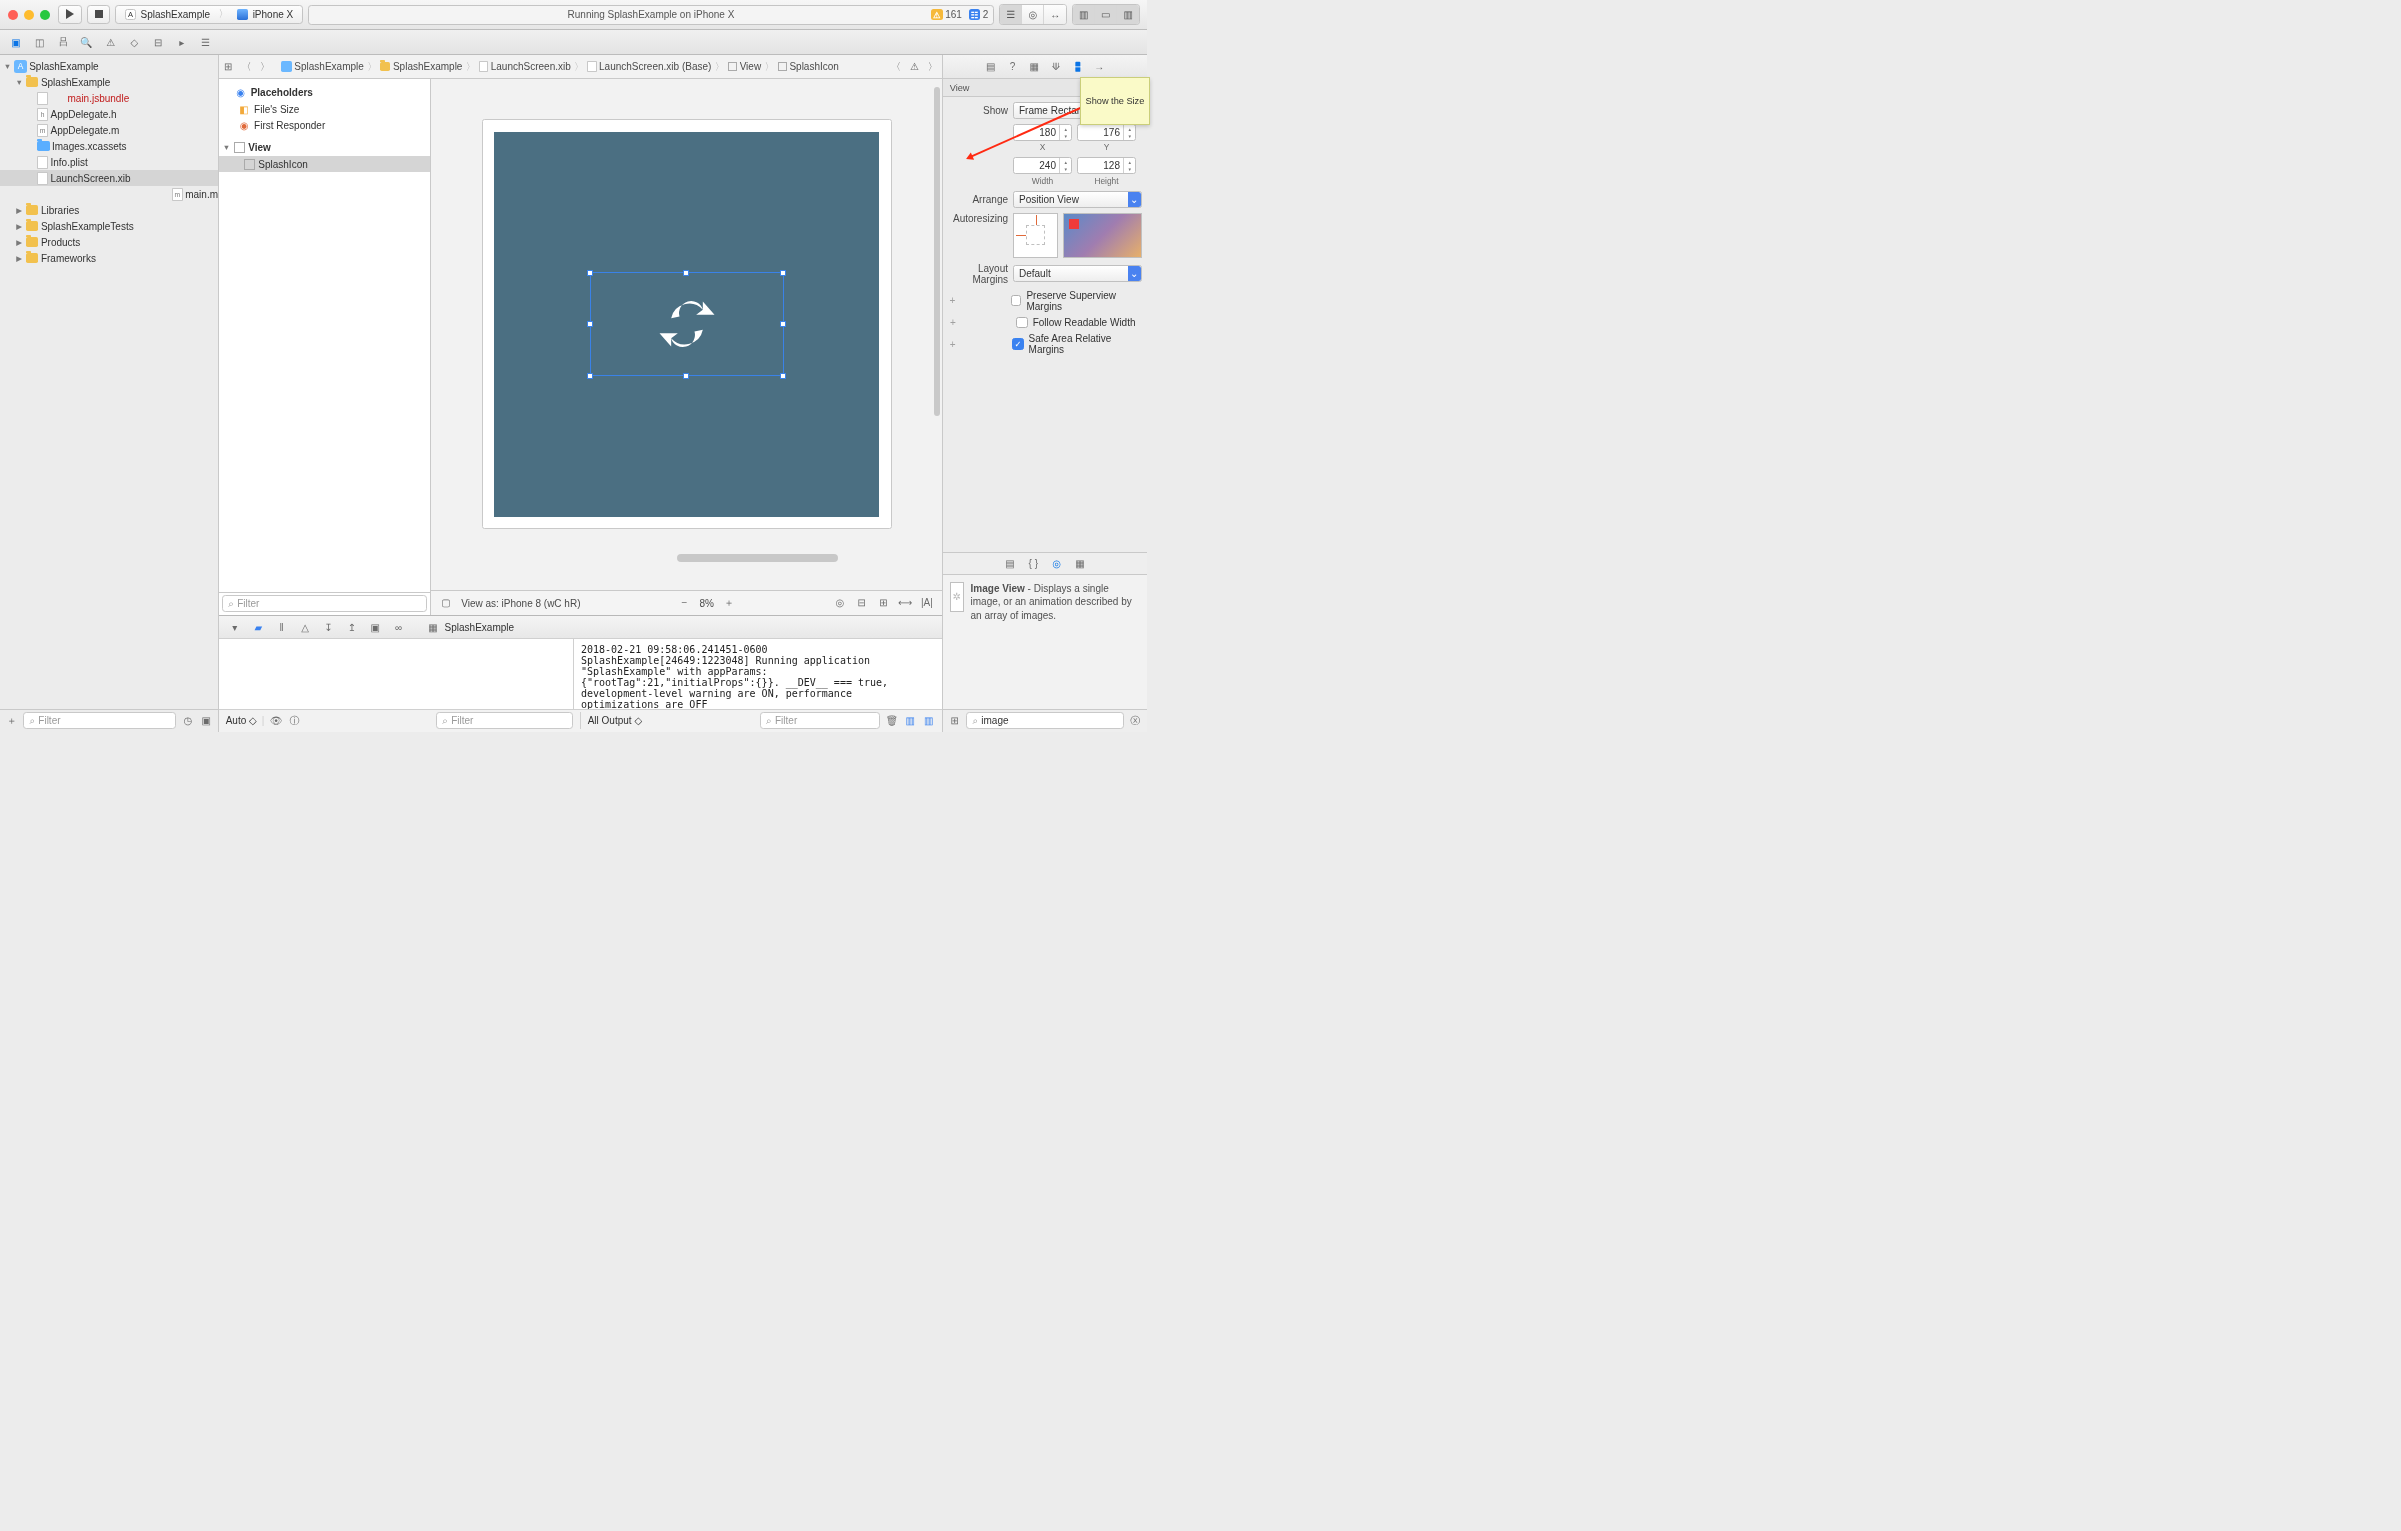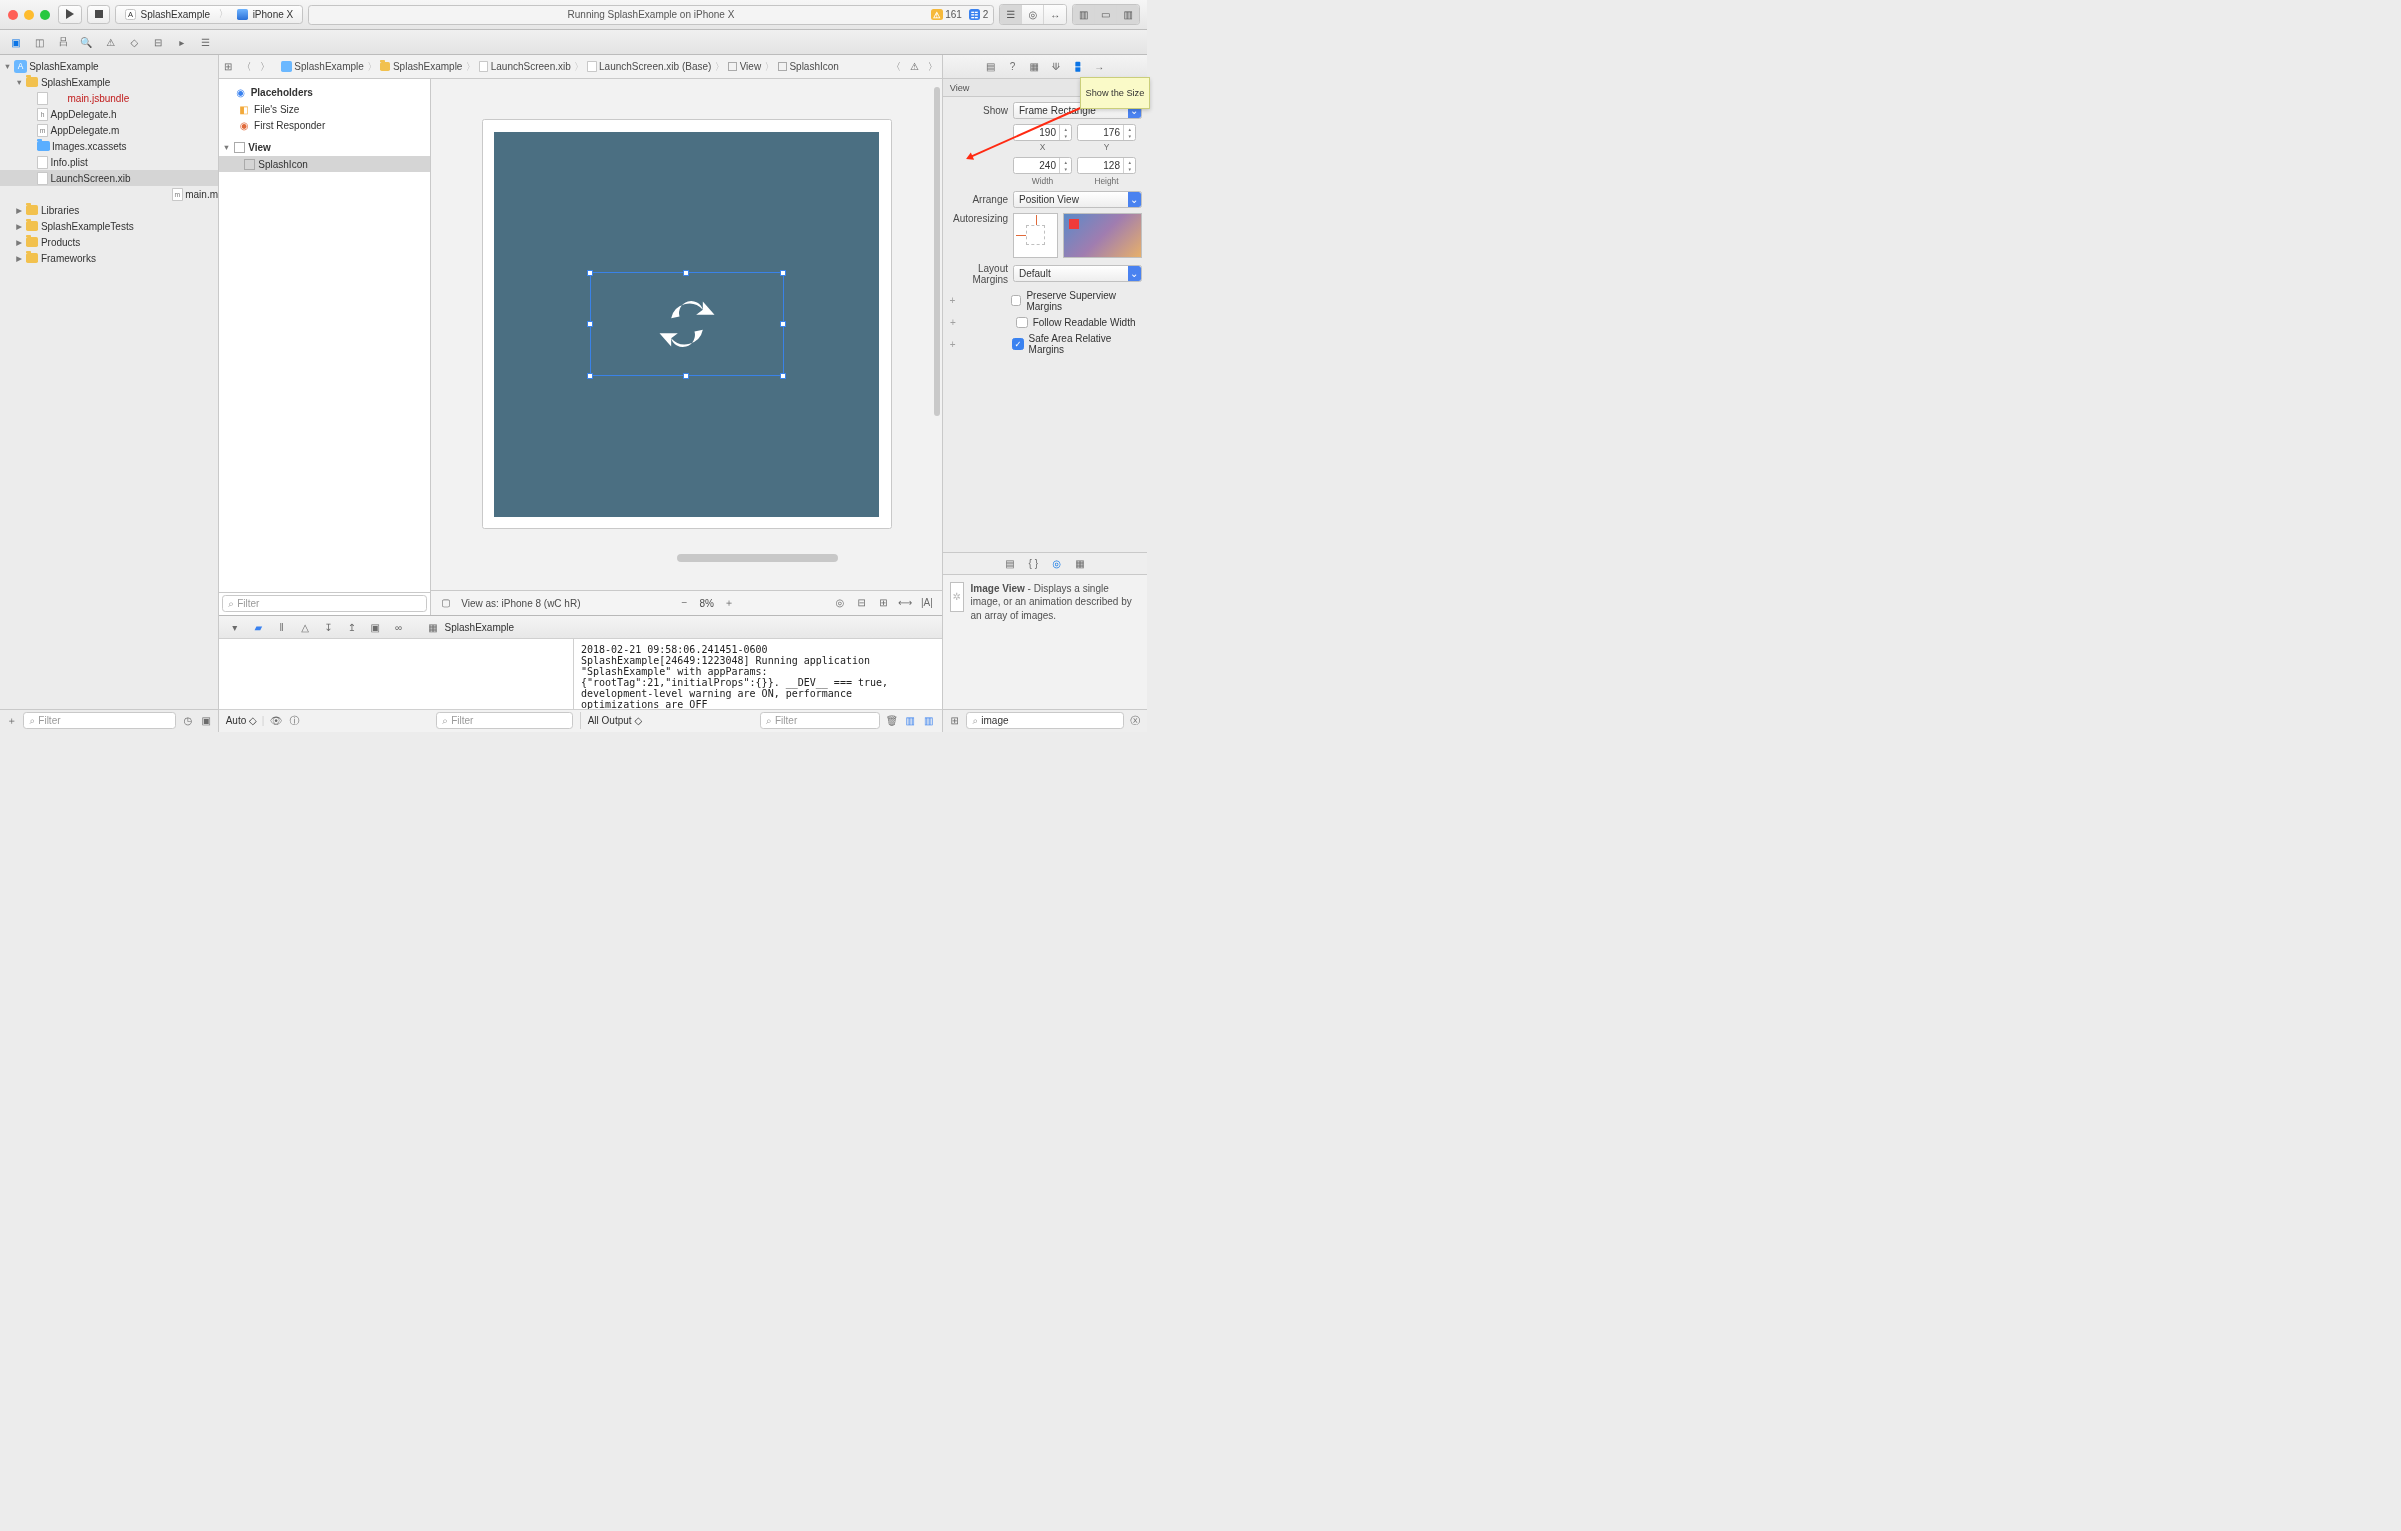--- a/index.html
+++ b/index.html
@@ -117,21 +117,21 @@
 .cb.on{background:#3a82f0;border-color:#3a82f0;}
 .plus{width:10px;color:#a0a0a0;text-align:center;}
 
 .lib { height:180px; border-top:0.8px solid #c9c9c9; display:flex; flex-direction:column; }
 .lib-tabs{height:22px;display:flex;align-items:center;justify-content:center;gap:3.3px;border-bottom:0.8px solid #c9c9c9;background:#eee;}
 .lib-body{flex:1;padding:6.7px;display:flex;gap:6.7px;align-items:flex-start;background:#f2f2f2;}
 .lib-ic{width:30px;height:30px;border:0.8px solid #c0c0c0;background:#fff;display:flex;align-items:center;justify-content:center;color:#bbb;}
 .lib-desc{font-size:9.2px;color:#505050;line-height:1.35;}
 .lib-foot{height:23.4px;border-top:0.8px solid #c9c9c9;background:#eee;display:flex;align-items:center;gap:5px;padding:0 5px;}
 
-.tooltip { position:absolute; right:-3.3px; top:22px; background:#fafac8; border:0.8px solid #cace7a; padding:10px 5px; font-size:9.2px; box-shadow:0 1.7px 4.2px rgba(0,0,0,.2); white-space:nowrap; z-index:50;}
+.tooltip { position:absolute; right:-3.3px; top:22px; background:#fafac8; border:0.8px solid #cace7a; padding:18px 5px; font-size:9.2px; box-shadow:0 1.7px 4.2px rgba(0,0,0,.2); white-space:nowrap; z-index:50;}
 .arrow-annot { position:absolute; width:159px; height:1.7px; background:#ff2a12; z-index:49; transform-origin:right center; }
 .arrow-annot:before{content:'';position:absolute;left:-6.7px;top:-3.3px;border:4.2px solid transparent;border-right:7.5px solid #ff2a12;}
 
 .vsb { position:absolute; right:1.7px; top:8.4px; bottom:33px; width:6.7px;}
 .vsb .th{position:absolute;left:0;right:0;height:70%;background:#c9c9c9;border-radius:3.3px;top:0;}
 </style>
 </head>
 <body>
 
 <div class="app">
@@ -463,21 +463,21 @@
           <div class="sel-pop">
               <span>Frame Rectangle</span>
               <span class="ar">⌄</span>
             </div>
         </div>
         <div class="frow">
             <span class="flab"></span>
           <div class="numpair">
             <div class="numf">
                 <div class="nin">
-                  <span>190</span>
+                  <span>180</span>
                   <span class="step">
                     <div>▴</div>
                     <div>▾</div>
                   </span>
                 </div>
                 <div class="cap">X</div>
               </div>
             <div class="numf">
                 <div class="nin">
                   <span>176</span>

